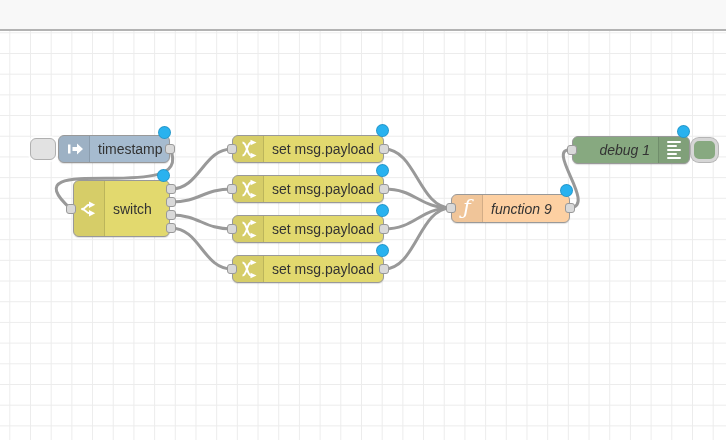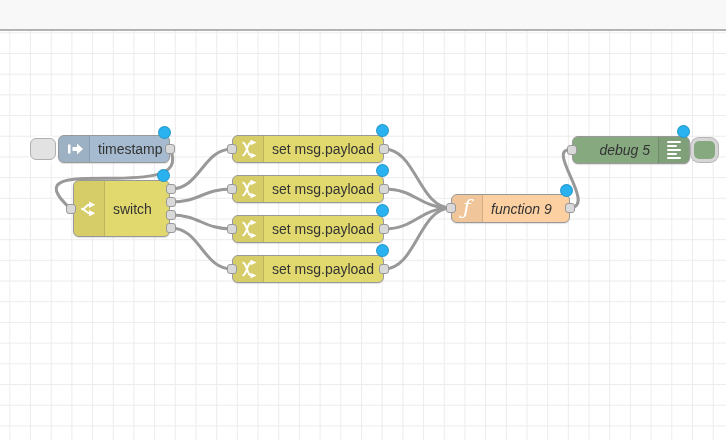--- a/index.html
+++ b/index.html
@@ -171,21 +171,21 @@
 
   <div class="node" style="left:451px; top:194px; width:119px; height:29px; background:#fdd0a2;">
     <div class="icon-region">
       <span class="fn-glyph">ƒ</span>
     </div>
     <div class="node-label italic">function 9</div>
   </div>
 
   <div class="debug-button"></div>
   <div class="node" style="left:572px; top:136px; width:118px; height:28px; background:#87a980;">
-    <div class="node-label italic align-right">debug 5</div>
+    <div class="node-label italic align-right">debug 1</div>
     <div class="icon-region right-side">
       <div class="debug-lines">
         <i style="width:14px"></i>
           <i style="width:10px"></i>
           <i style="width:14px"></i>
           <i style="width:10px"></i>
           <i style="width:14px"></i>
       </div>
     </div>
   </div>

